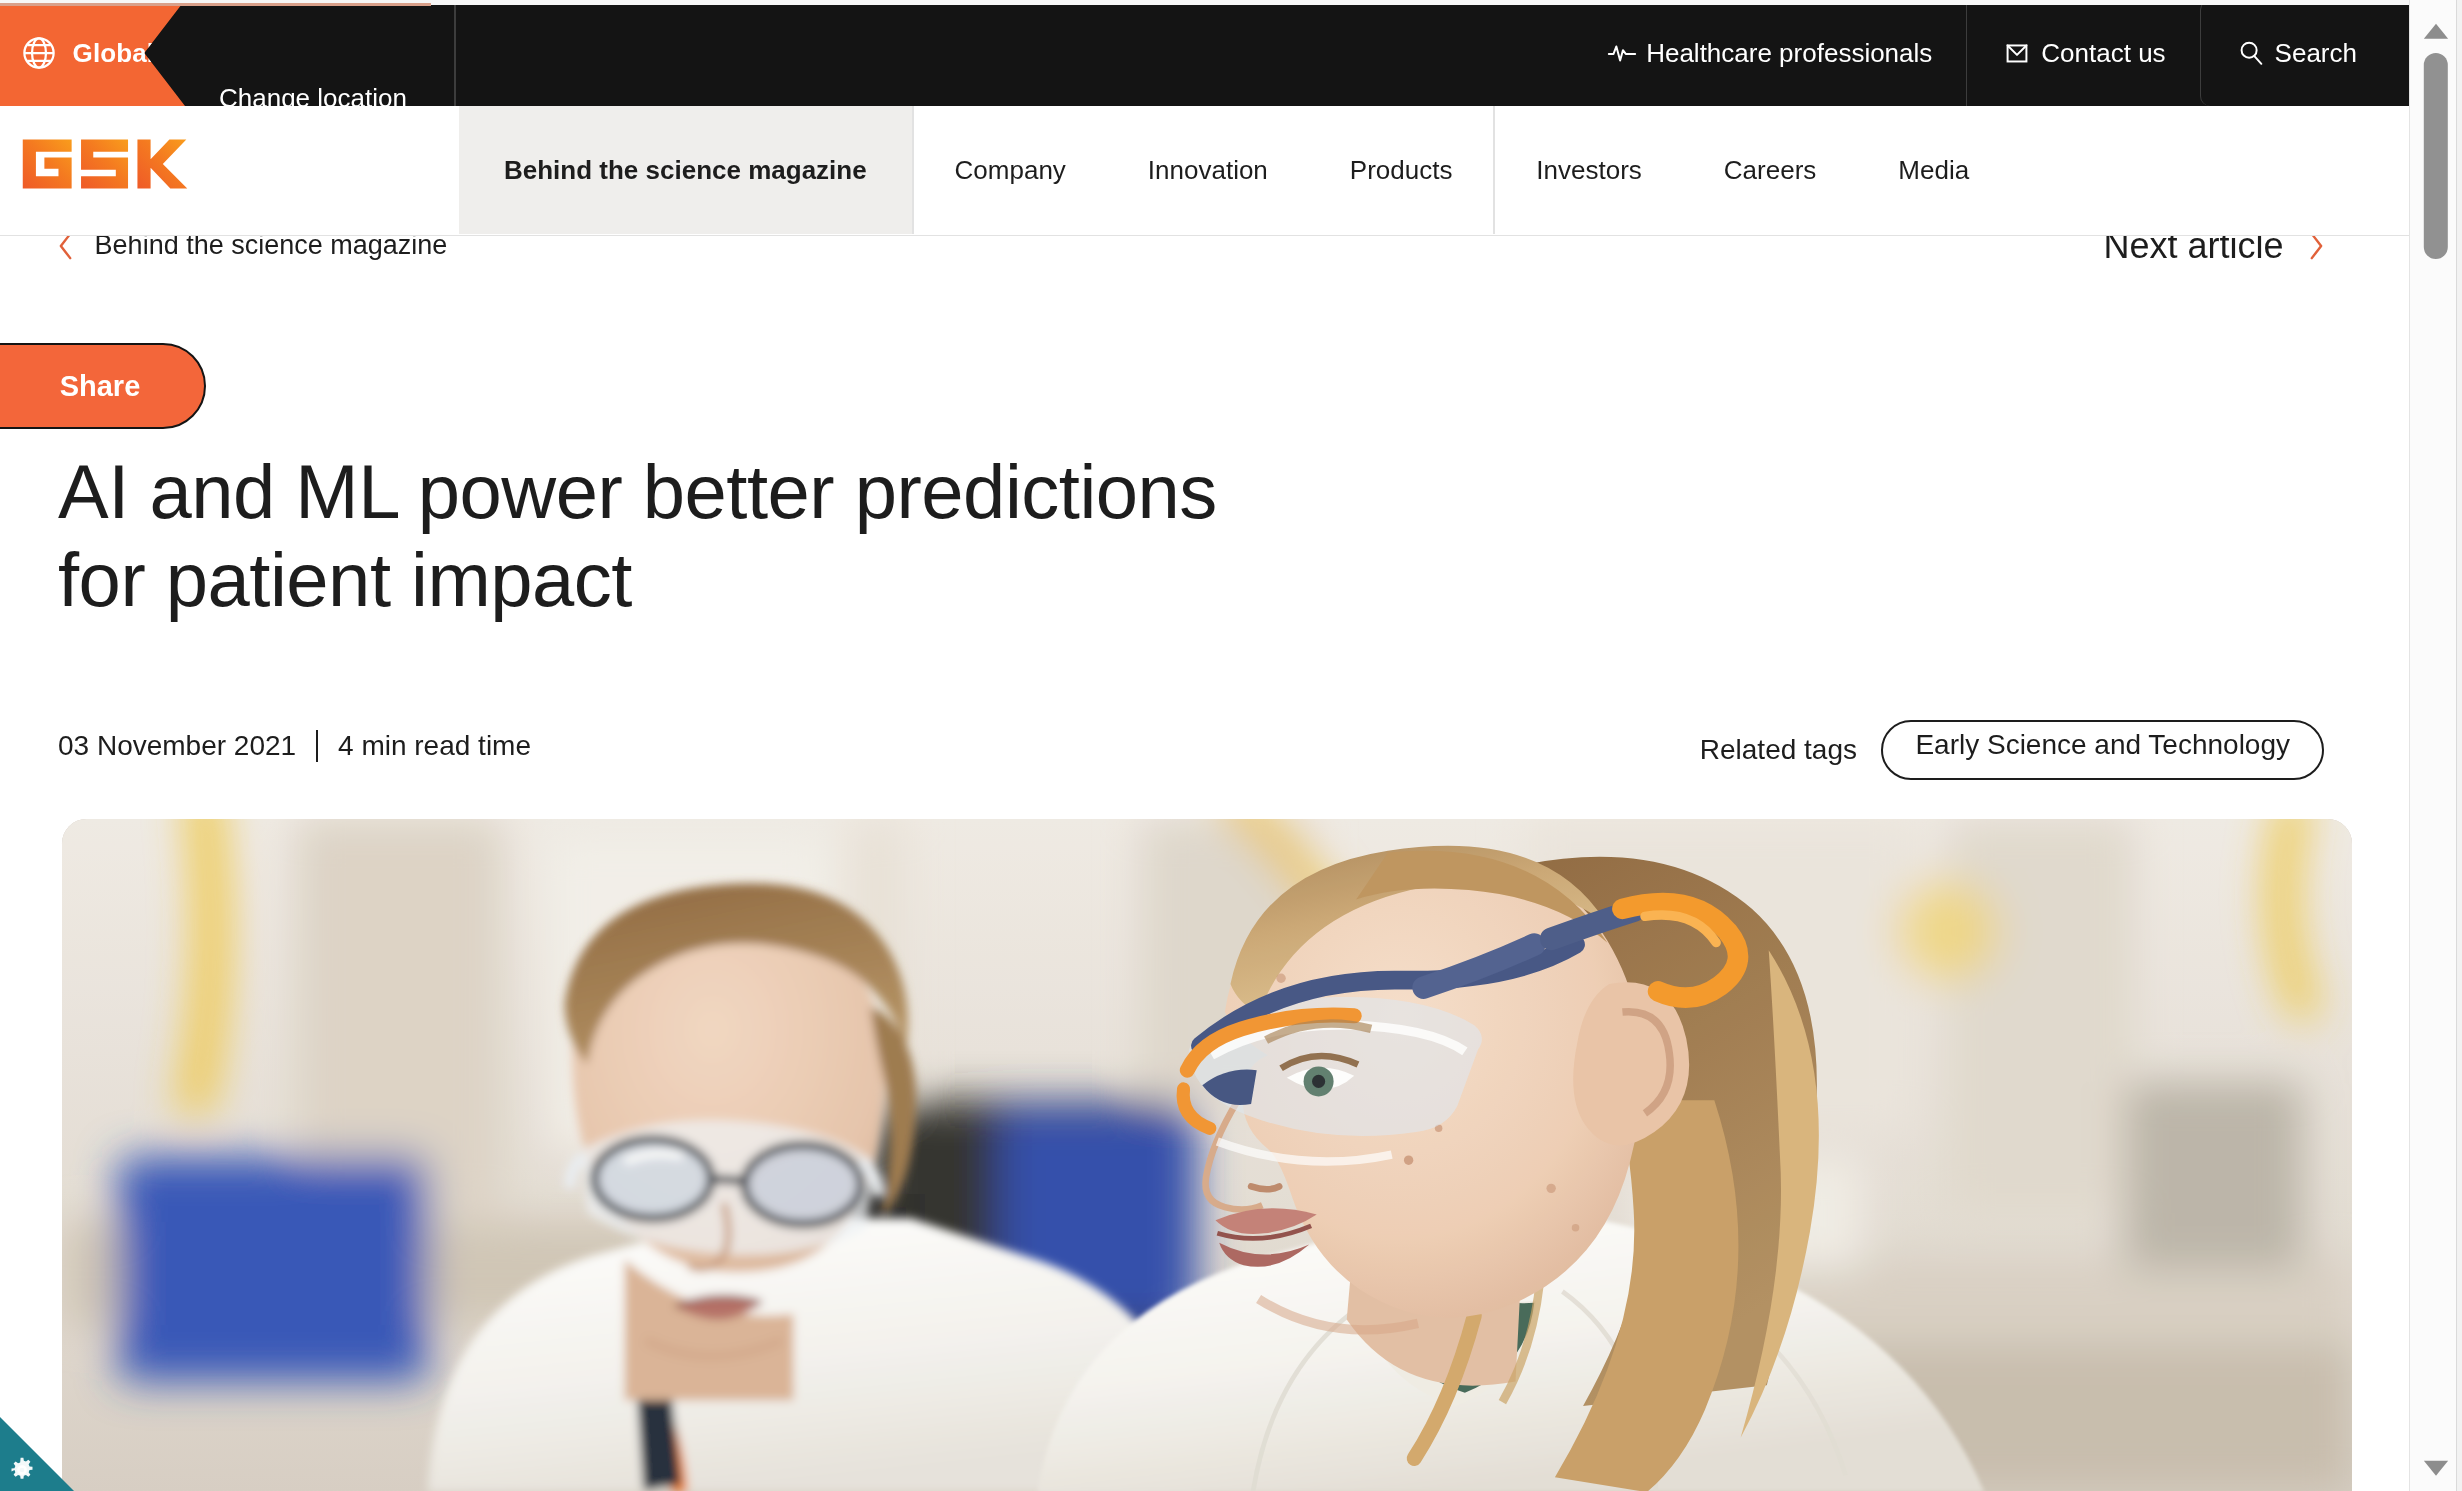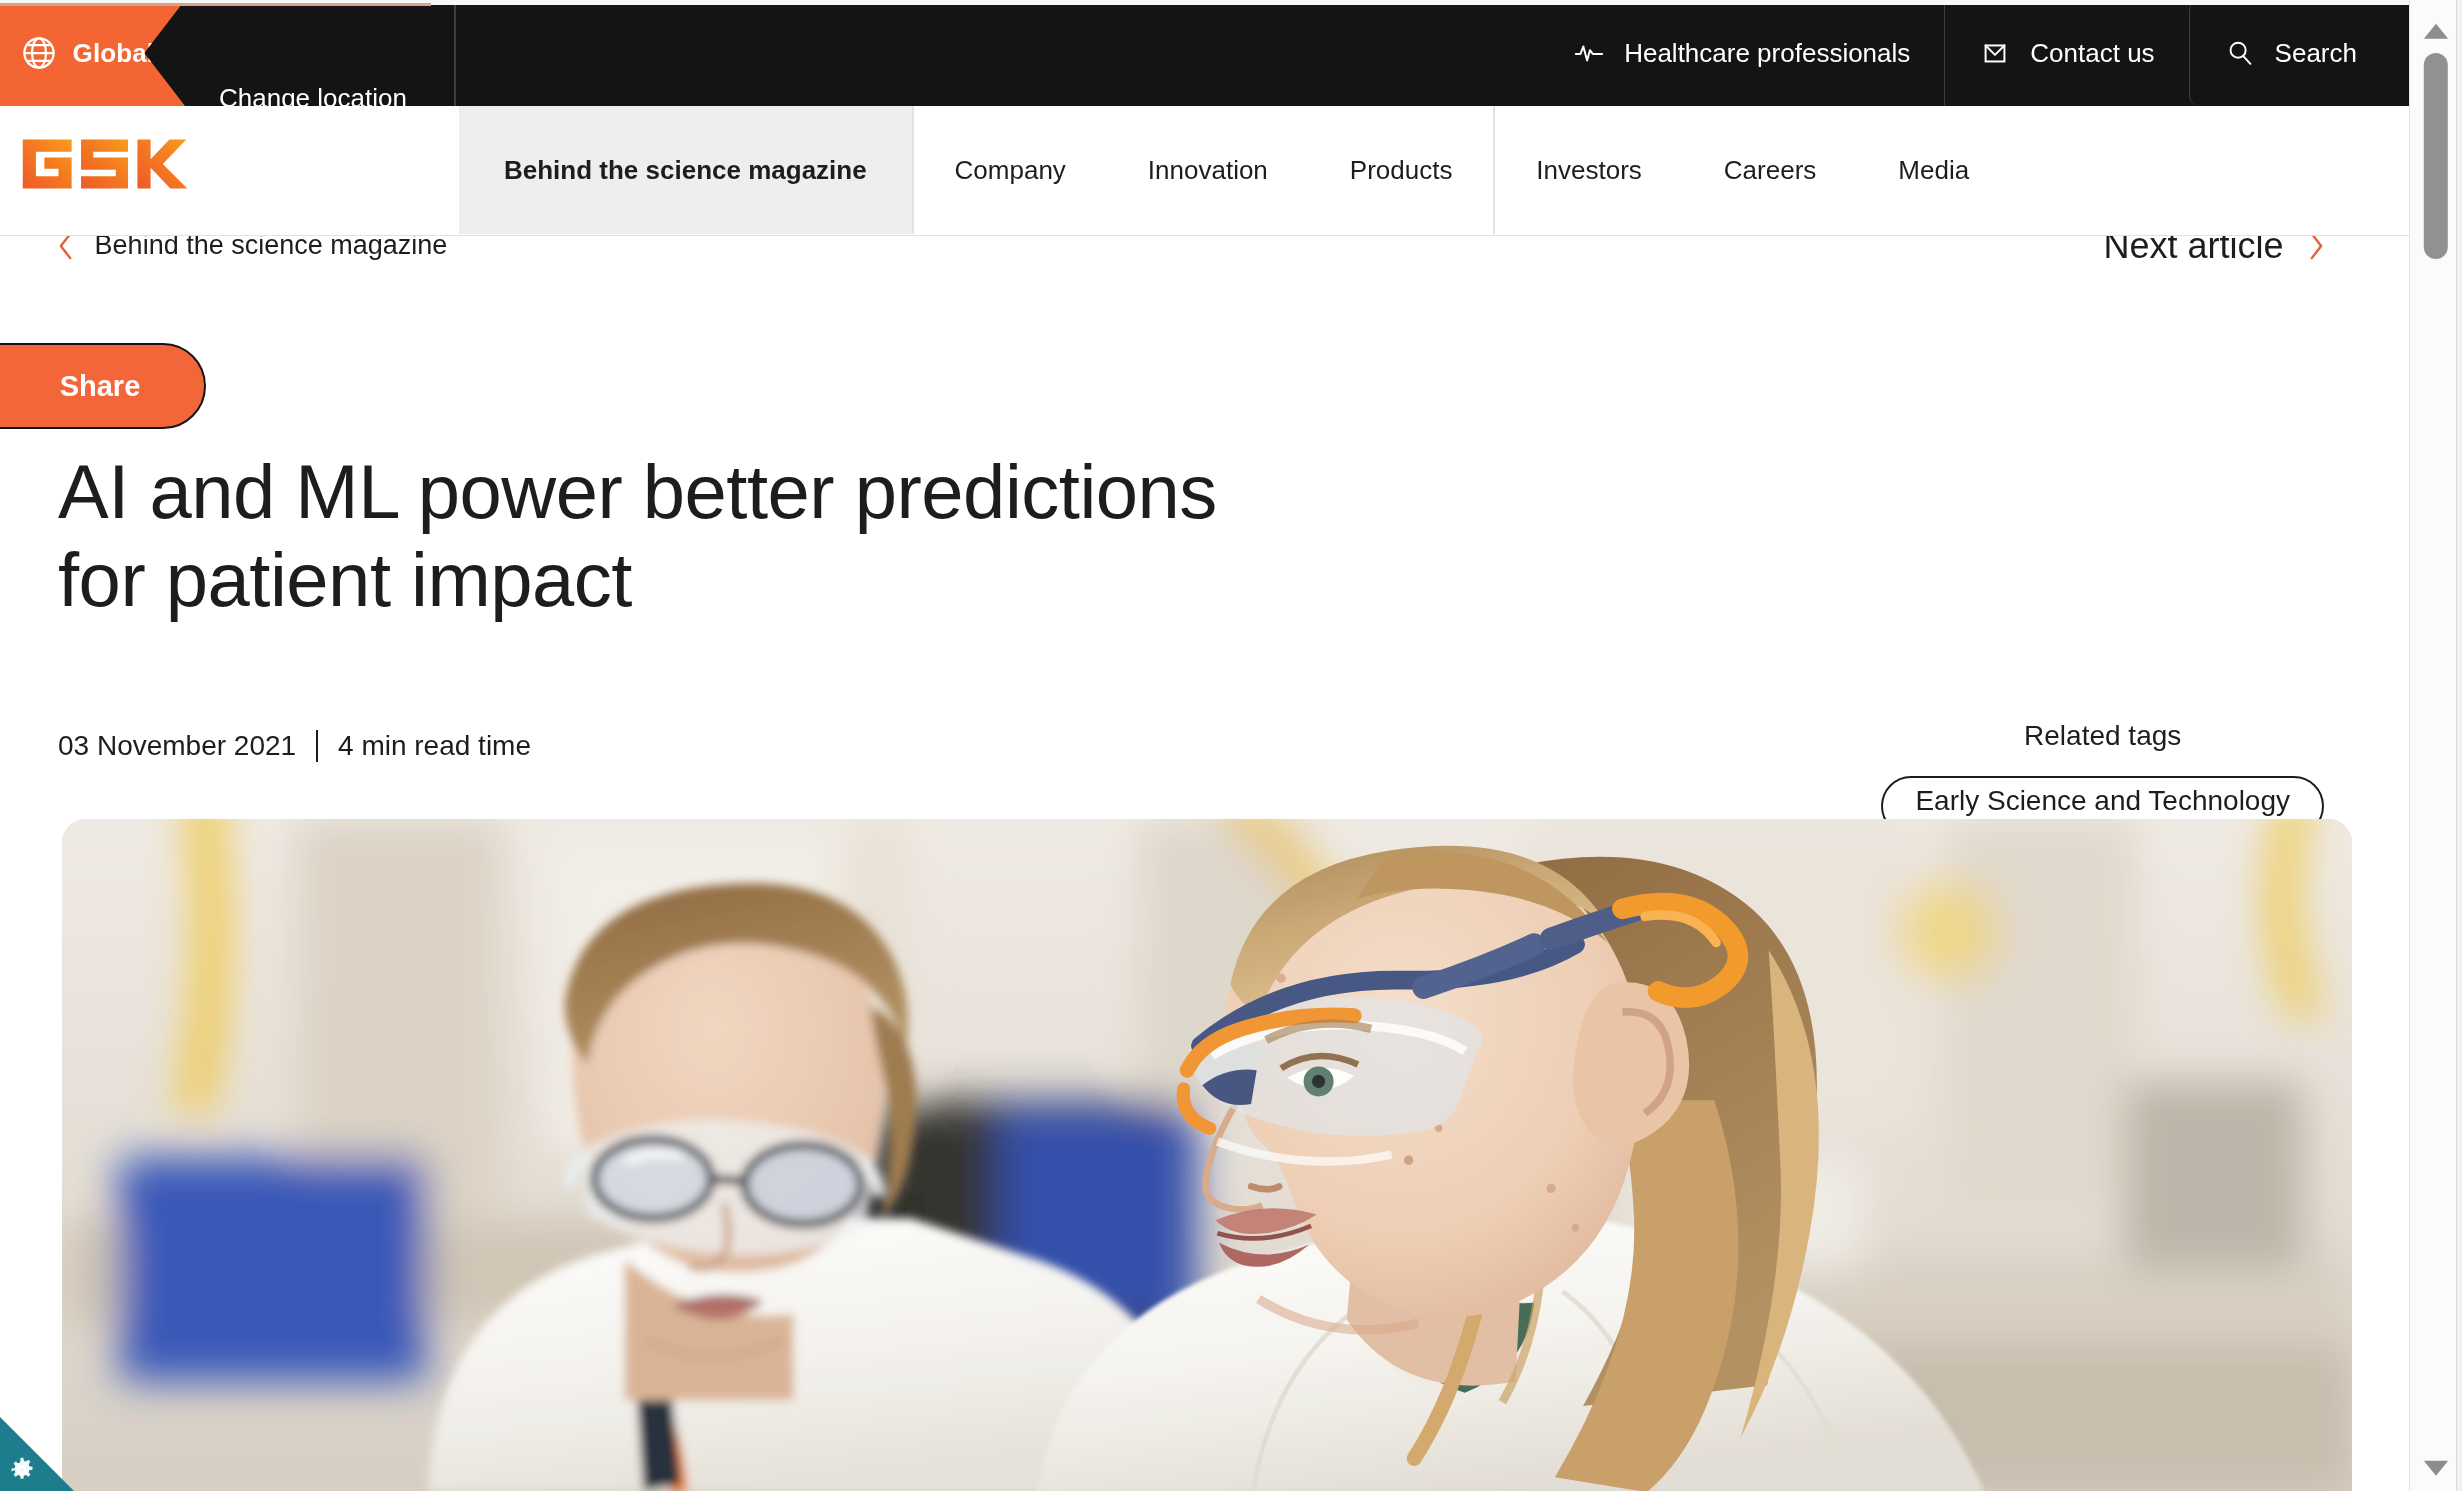--- a/index.html
+++ b/index.html
@@ -91,21 +91,21 @@
   .util-right {
     position: absolute;
     right: 0; top: 0;
     height: 106px;
     display: flex;
     align-items: stretch;
   }
   .util-item {
     display: flex;
     align-items: center;
-    gap: 19px;
+    gap: 8px;
     padding: 0 34px;
     color: #ffffff;
     font-size: 26px;
     font-weight: 300;
     white-space: nowrap;
     border-left: 1.9px solid #3d3d3d;
   }
   .util-item .uicon { width: 32px; height: 32px; flex: 0 0 auto; display: block; }
   .util-item.first { border-left: none; padding-left: 38px; }
   .util-item.search-item { padding-right: 53px; border-radius: 10px; }
@@ -245,21 +245,20 @@
     background: #1d1d1d;
   }
 
   .tags-row {
     position: absolute;
     right: 86px;
     top: 720px;
     display: flex;
     align-items: center;
     gap: 24.4px;
-    flex-direction: column;
   }
   .tags-label {
     font-size: 28px;
     font-weight: 300;
     color: #1d1d1d;
     white-space: nowrap;
   }
   .tag-pill {
     border: 2.8px solid #1d1d1d;
     border-radius: 45px;

